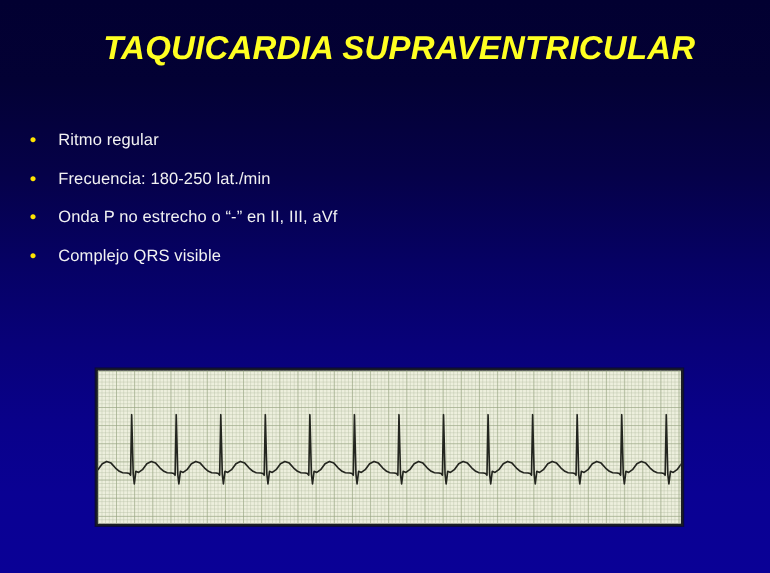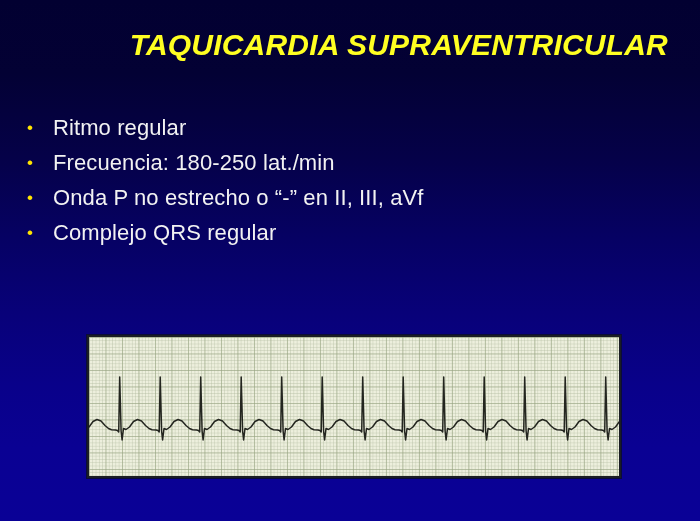--- a/index.html
+++ b/index.html
@@ -26,21 +26,21 @@
   #title{
     position:absolute;
     left:58px; top:27px;
     width:610px;
     font-size:30px;
     font-weight:bold;
     font-style:italic;
     letter-spacing:0.2px;
     color:#ffff22;
     white-space:nowrap;
-    text-align:right;
+    text-align:center;
     line-height:36px;
   }
   #bullets{
     position:absolute;
     left:24px; top:114px;
     width:640px;
   }
   .bullet-row{
     position:relative;
     height:35px;
@@ -52,21 +52,21 @@
     flex:0 0 22px;
     color:#ffe400;
     font-size:17px;
     line-height:28px;
     text-align:left;
     padding-left:3px;
     box-sizing:border-box;
   }
   .bullet-text{
     color:#f2f2f2;
-    font-size:22px;
+    font-size:15px;
     line-height:28px;
     white-space:nowrap;
     letter-spacing:0.1px;
     padding-left:7px;
   }
 
   
   #ecg-wrap{
     position:absolute;
     left:87px; top:335px;
@@ -117,21 +117,21 @@
       <span class="bullet-text">Frecuencia: 180-250 lat./min</span>
     </div>
 
     <div class="bullet-row">
       <span class="bullet-dot">•</span>
       <span class="bullet-text">Onda P no estrecho o “-” en II, III, aVf</span>
     </div>
 
     <div class="bullet-row">
       <span class="bullet-dot">•</span>
-      <span class="bullet-text">Complejo QRS regular</span>
+      <span class="bullet-text">Complejo QRS visible</span>
     </div>
 
   </div>
 
   <div id="ecg-wrap">
     <div id="ecg-paper">
       <svg id="ecg-svg" width="530" height="139" viewBox="0 0 530 139" aria-hidden="true">
         <path id="ecg-path" fill="none" stroke="#23251f" stroke-width="1.5" stroke-linejoin="round" stroke-linecap="round" d="M-14.0 93.0 L-12.0 93.5 L-10.8 95.0 L-9.8 40.0 L-8.4 94.0 L-7.4 103.0 L-6.0 91.5 L-3.5 92.5 L0.0 90.0 L4.0 84.5 L8.0 82.5 L12.0 84.0 L16.0 88.5 L19.5 91.5 L22.5 92.8 L26.5 93.0 L28.5 93.5 L29.7 95.0 L30.7 40.0 L32.1 94.0 L33.1 103.0 L34.5 91.5 L37.0 92.5 L40.5 90.0 L44.5 84.5 L48.5 82.5 L52.5 84.0 L56.5 88.5 L60.0 91.5 L63.0 92.8 L67.0 93.0 L69.0 93.5 L70.2 95.0 L71.2 40.0 L72.6 94.0 L73.6 103.0 L75.0 91.5 L77.5 92.5 L81.0 90.0 L85.0 84.5 L89.0 82.5 L93.0 84.0 L97.0 88.5 L100.5 91.5 L103.5 92.8 L107.5 93.0 L109.5 93.5 L110.7 95.0 L111.7 40.0 L113.1 94.0 L114.1 103.0 L115.5 91.5 L118.0 92.5 L121.5 90.0 L125.5 84.5 L129.5 82.5 L133.5 84.0 L137.5 88.5 L141.0 91.5 L144.0 92.8 L148.0 93.0 L150.0 93.5 L151.2 95.0 L152.2 40.0 L153.6 94.0 L154.6 103.0 L156.0 91.5 L158.5 92.5 L162.0 90.0 L166.0 84.5 L170.0 82.5 L174.0 84.0 L178.0 88.5 L181.5 91.5 L184.5 92.8 L188.5 93.0 L190.5 93.5 L191.7 95.0 L192.7 40.0 L194.1 94.0 L195.1 103.0 L196.5 91.5 L199.0 92.5 L202.5 90.0 L206.5 84.5 L210.5 82.5 L214.5 84.0 L218.5 88.5 L222.0 91.5 L225.0 92.8 L229.0 93.0 L231.0 93.5 L232.2 95.0 L233.2 40.0 L234.6 94.0 L235.6 103.0 L237.0 91.5 L239.5 92.5 L243.0 90.0 L247.0 84.5 L251.0 82.5 L255.0 84.0 L259.0 88.5 L262.5 91.5 L265.5 92.8 L269.5 93.0 L271.5 93.5 L272.7 95.0 L273.7 40.0 L275.1 94.0 L276.1 103.0 L277.5 91.5 L280.0 92.5 L283.5 90.0 L287.5 84.5 L291.5 82.5 L295.5 84.0 L299.5 88.5 L303.0 91.5 L306.0 92.8 L310.0 93.0 L312.0 93.5 L313.2 95.0 L314.2 40.0 L315.6 94.0 L316.6 103.0 L318.0 91.5 L320.5 92.5 L324.0 90.0 L328.0 84.5 L332.0 82.5 L336.0 84.0 L340.0 88.5 L343.5 91.5 L346.5 92.8 L350.5 93.0 L352.5 93.5 L353.7 95.0 L354.7 40.0 L356.1 94.0 L357.1 103.0 L358.5 91.5 L361.0 92.5 L364.5 90.0 L368.5 84.5 L372.5 82.5 L376.5 84.0 L380.5 88.5 L384.0 91.5 L387.0 92.8 L391.0 93.0 L393.0 93.5 L394.2 95.0 L395.2 40.0 L396.6 94.0 L397.6 103.0 L399.0 91.5 L401.5 92.5 L405.0 90.0 L409.0 84.5 L413.0 82.5 L417.0 84.0 L421.0 88.5 L424.5 91.5 L427.5 92.8 L431.5 93.0 L433.5 93.5 L434.7 95.0 L435.7 40.0 L437.1 94.0 L438.1 103.0 L439.5 91.5 L442.0 92.5 L445.5 90.0 L449.5 84.5 L453.5 82.5 L457.5 84.0 L461.5 88.5 L465.0 91.5 L468.0 92.8 L472.0 93.0 L474.0 93.5 L475.2 95.0 L476.2 40.0 L477.6 94.0 L478.6 103.0 L480.0 91.5 L482.5 92.5 L486.0 90.0 L490.0 84.5 L494.0 82.5 L498.0 84.0 L502.0 88.5 L505.5 91.5 L508.5 92.8 L512.5 93.0 L514.5 93.5 L515.7 95.0 L516.7 40.0 L518.1 94.0 L519.1 103.0 L520.5 91.5 L523.0 92.5 L526.5 90.0 L530.5 84.5 L534.5 82.5 L538.5 84.0 L542.5 88.5 L546.0 91.5 L549.0 92.8 L553.0 93.0 L555.0 93.5 L556.2 95.0 L557.2 40.0 L558.6 94.0 L559.6 103.0 L561.0 91.5 L563.5 92.5 L567.0 90.0 L571.0 84.5 L575.0 82.5 L579.0 84.0 L583.0 88.5 L586.5 91.5 L589.5 92.8"></path>
       </svg>
     </div>

